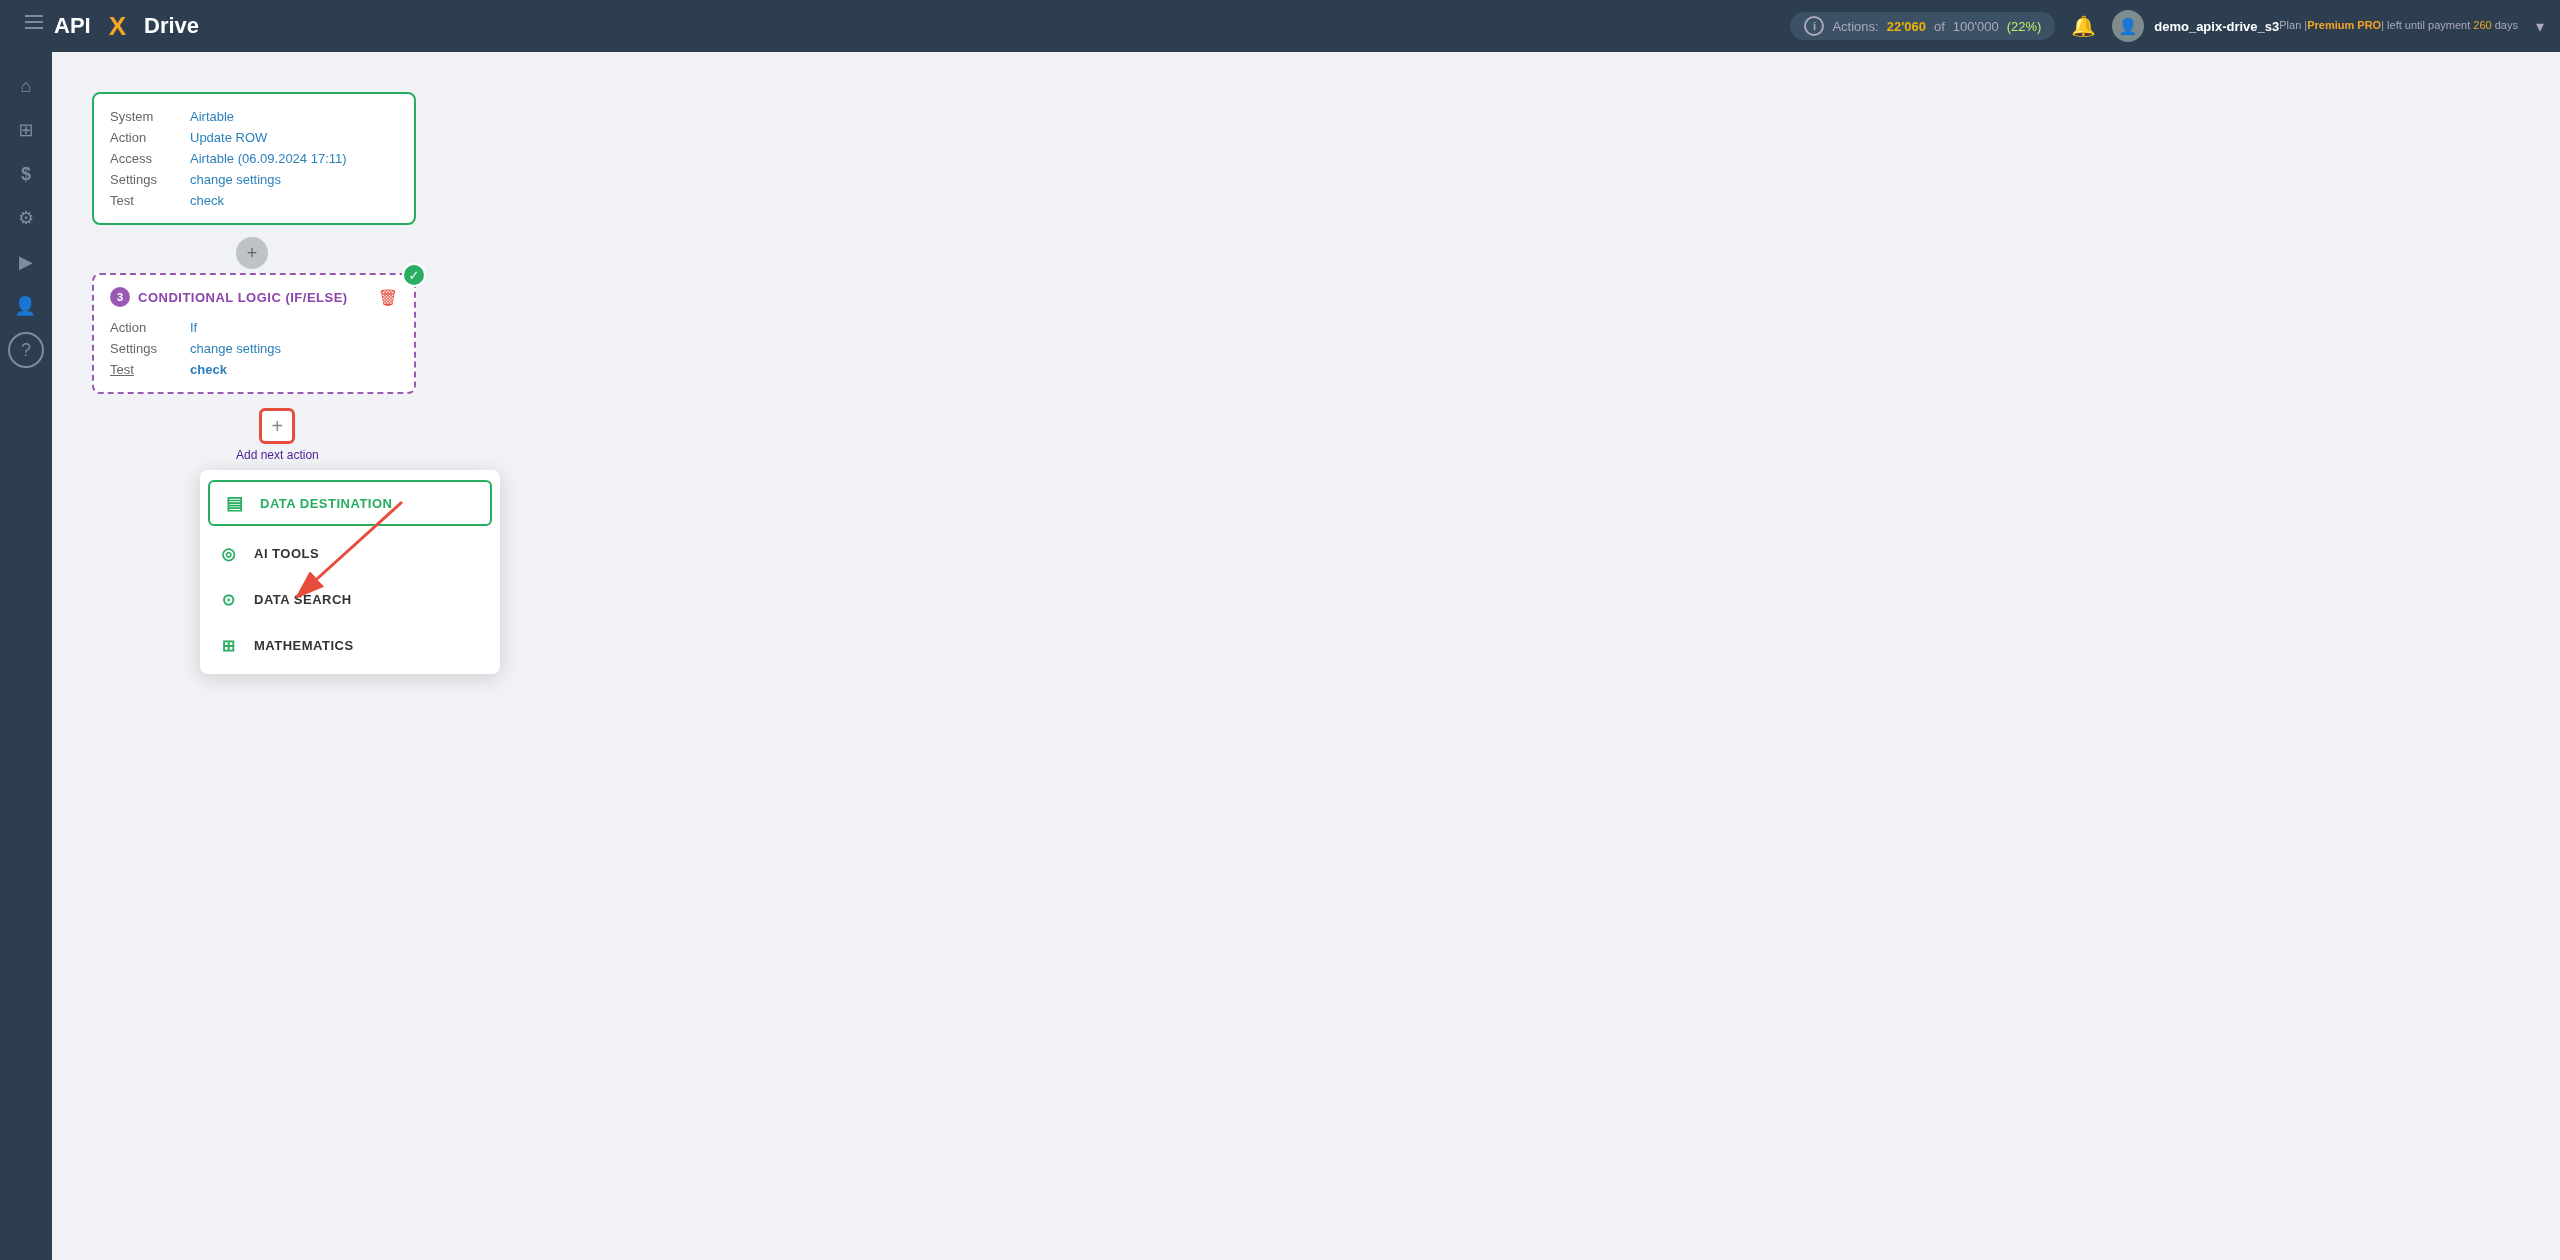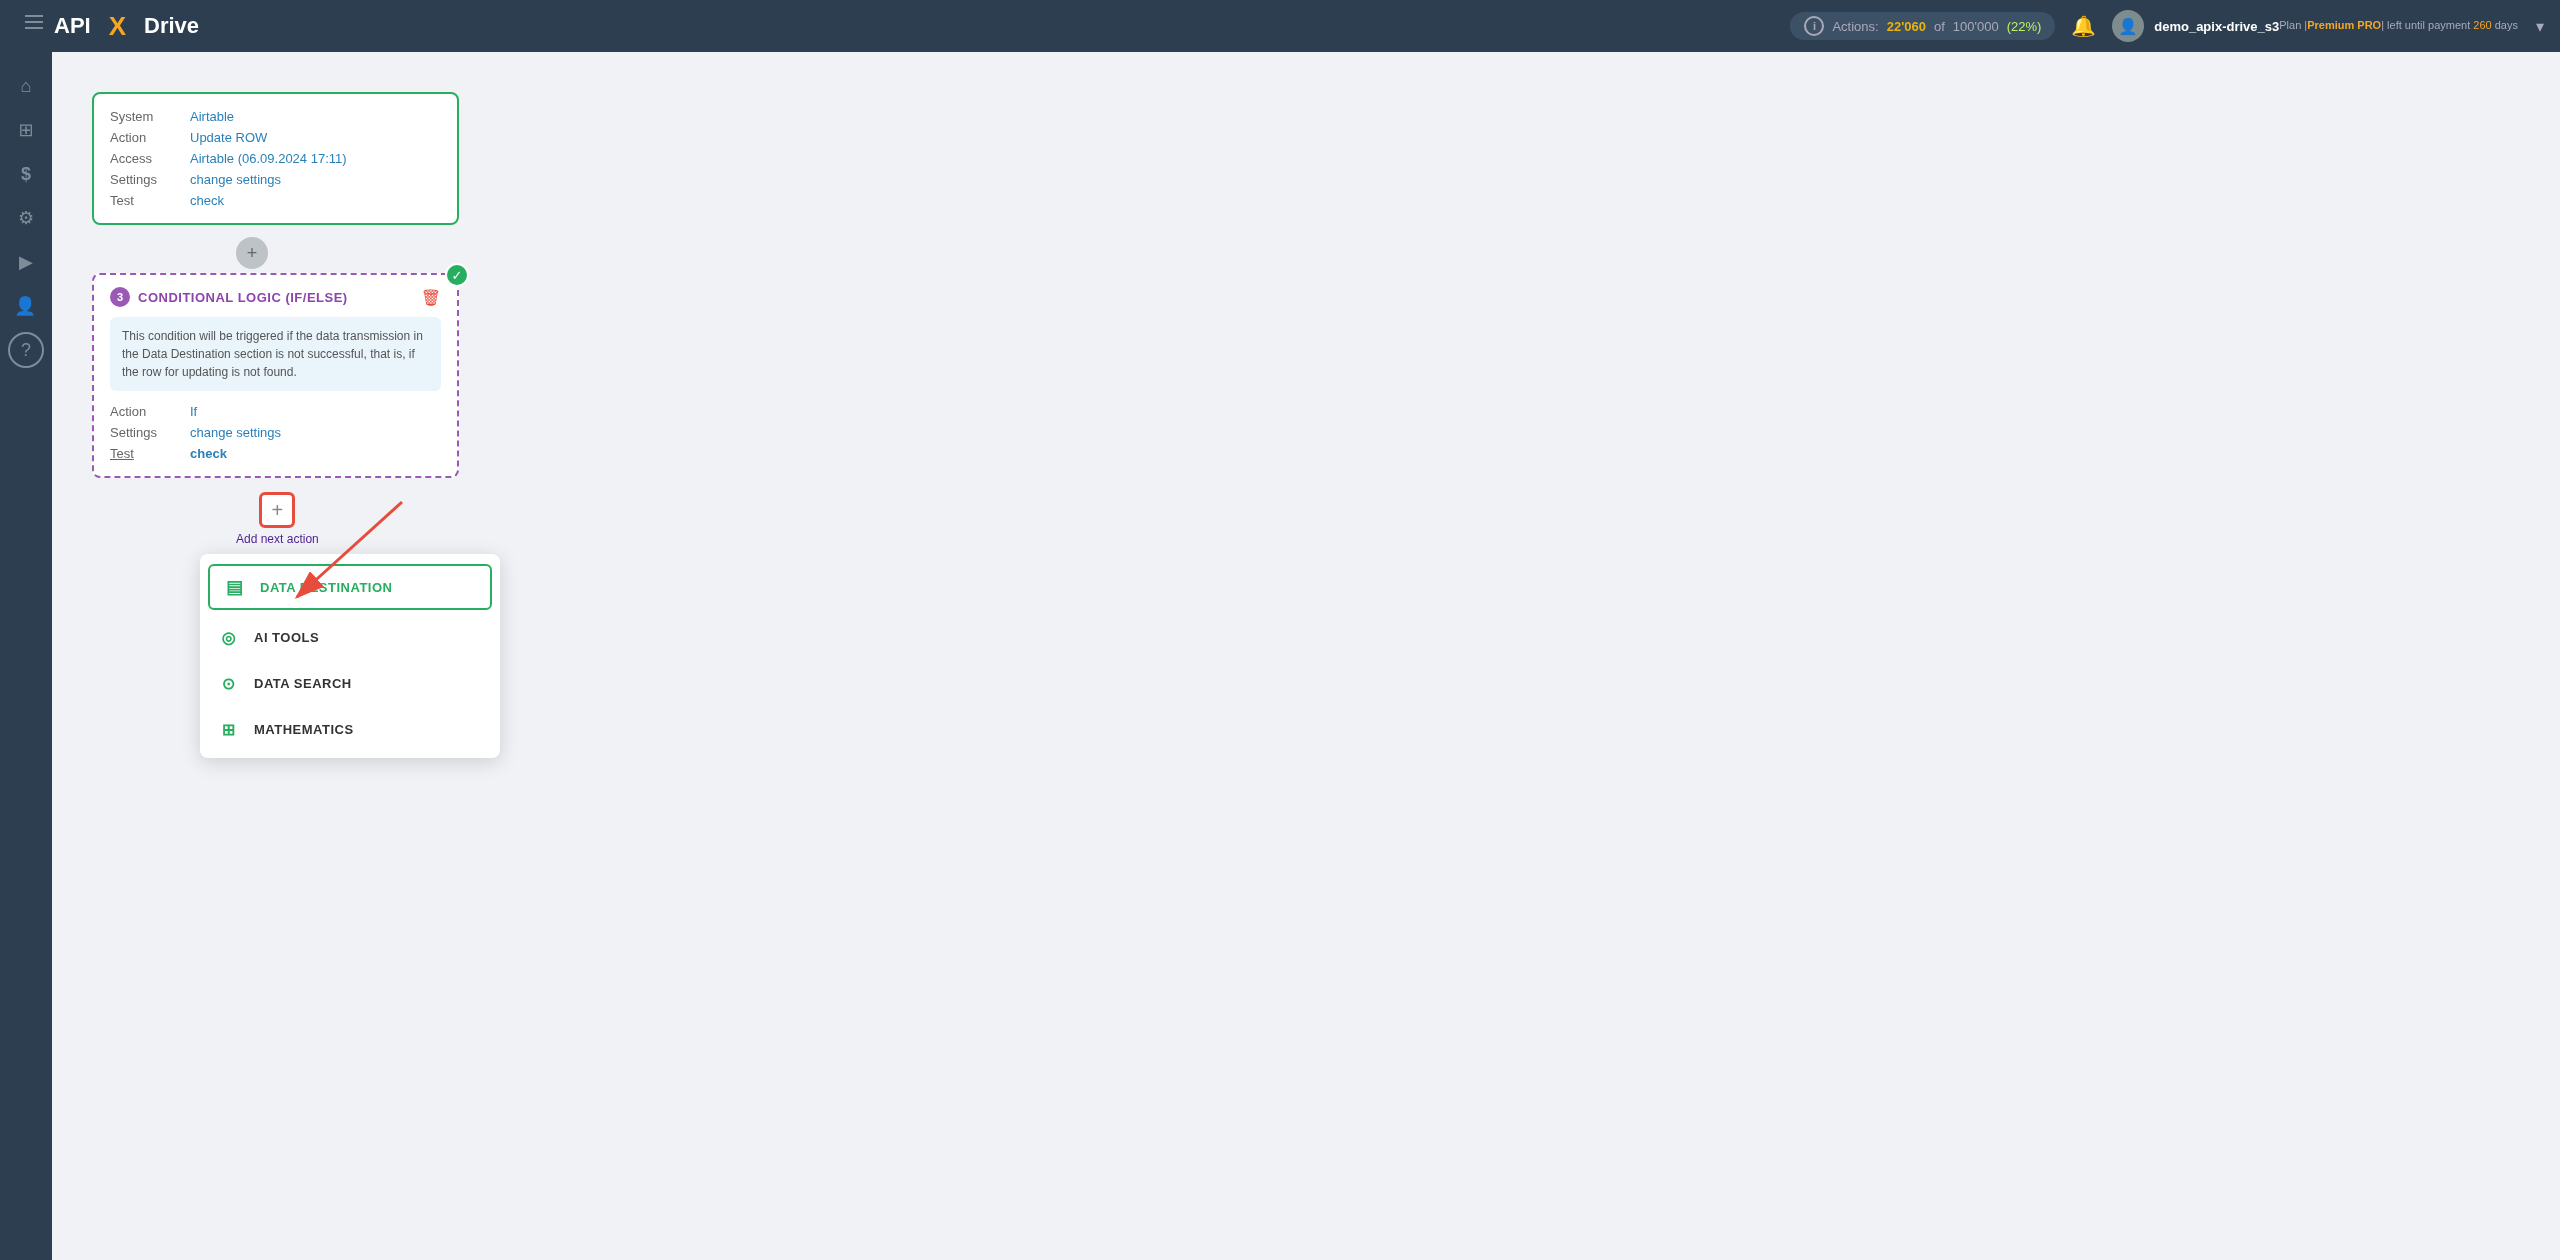--- a/index.html
+++ b/index.html
@@ -123,21 +123,21 @@
       align-items: flex-start;
       padding: 20px;
       min-height: 800px;
     }
 
     
     .flow-card {
       background: white;
       border: 2px solid #27ae60;
       border-radius: 8px;
-      width: 367px;
+      width: 324px;
       padding: 12px 16px;
       position: relative;
       margin-bottom: 8px;
     }
     .flow-card.conditional {
       border: 2px dashed #9b59b6;
       margin-top: 0;
     }
 
     .card-row {
@@ -347,21 +347,20 @@
 
       <div class="connector">+</div>
 
       <div class="flow-card conditional" style="position:relative;">
         <div class="check-badge">✓</div>
         <div class="card-header">
           <div class="card-number">3</div>
           <span class="card-title">CONDITIONAL LOGIC (IF/ELSE)</span>
           <span class="card-delete">🗑</span>
         </div>
-        <div class="condition-desc">This condition will be triggered if the data transmission in the Data Destination section is not successful, that is, if the row for updating is not found.</div>
         <div class="card-row">
           <span class="card-label">Action</span>
           <a class="card-value">If</a>
         </div>
         <div class="card-row">
           <span class="card-label">Settings</span>
           <a class="card-value">change settings</a>
         </div>
         <div class="card-row">
           <span class="card-label" style="text-decoration:underline;">Test</span>

